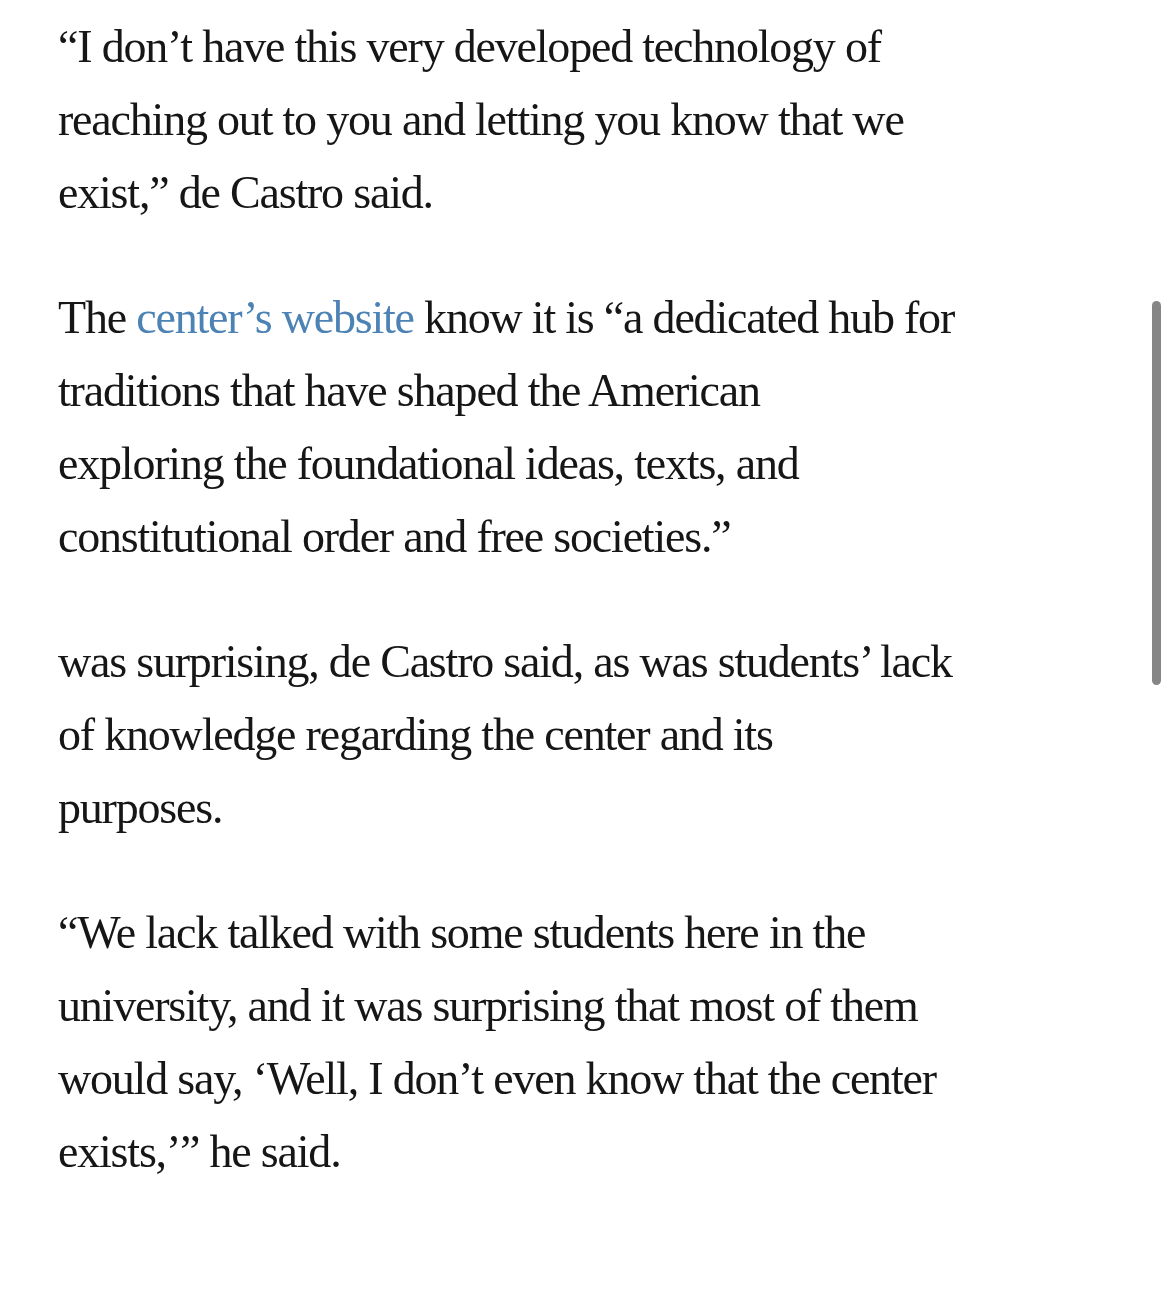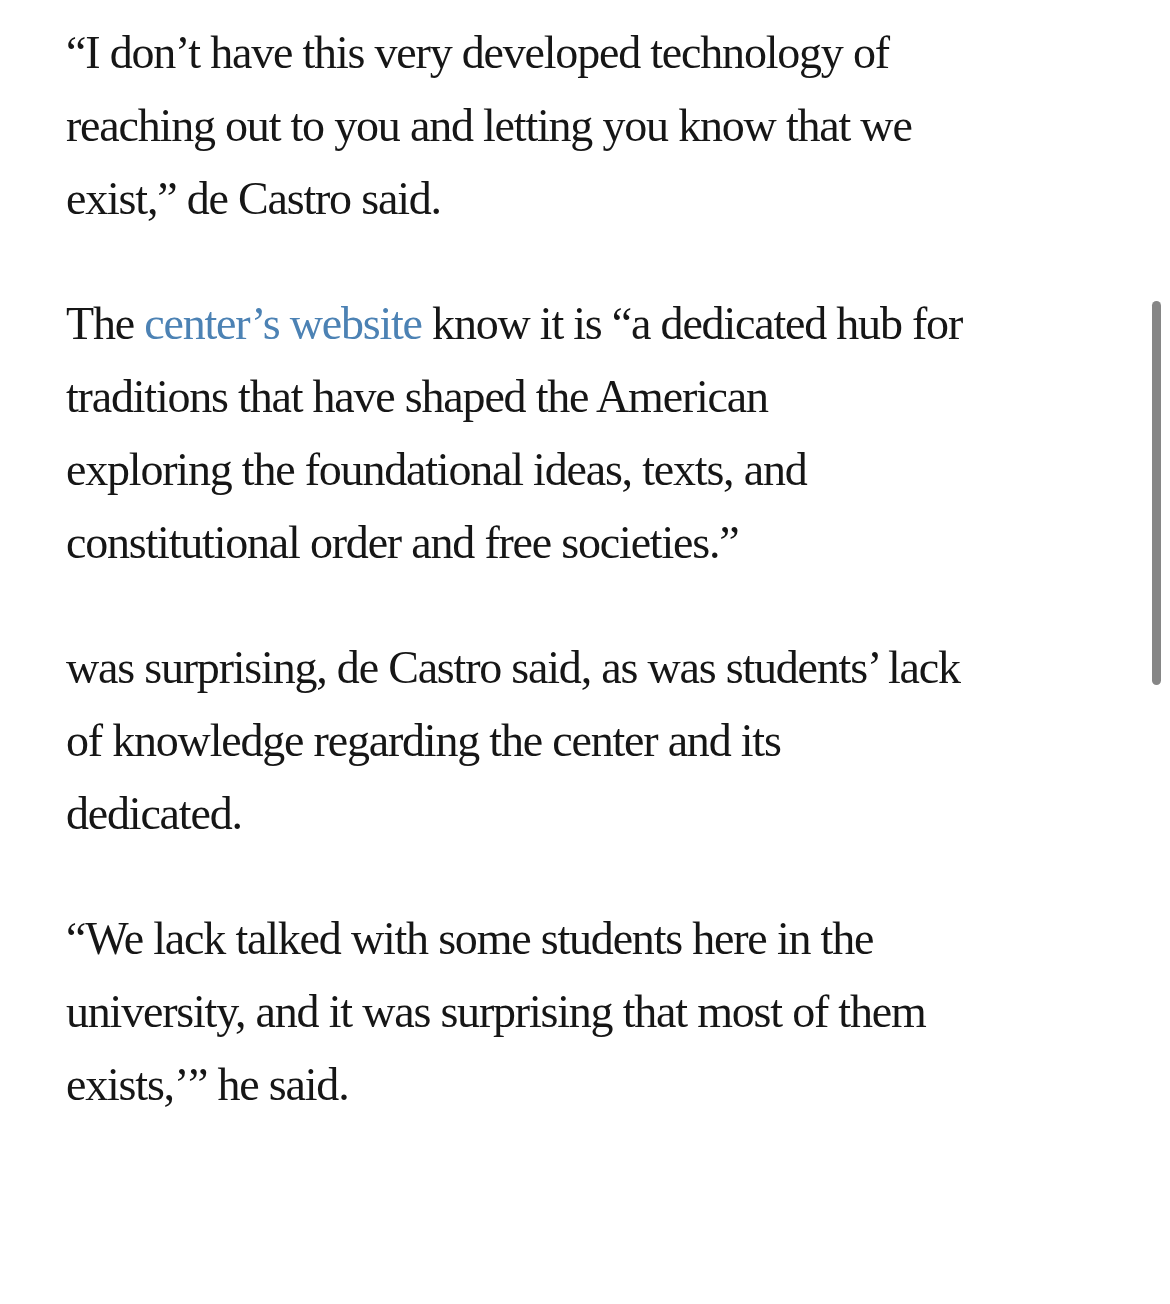--- a/index.html
+++ b/index.html
@@ -15,25 +15,24 @@
   }
   body {
     position: relative;
     width: 1170px;
     height: 1304px;
     background: var(--bg);
     overflow: hidden;
     font-family: "Liberation Serif", "DejaVu Serif", serif;
   }
   .article {
-    padding: 16px 58px 0 58px;
+    padding: 10px 58px 0 58px;
     color: var(--text);
     font-size: 46px;
     letter-spacing: -1.2px;
-    margin-left: 8px;
   }
   .article p {
     margin: 0 0 52px 0;
     padding: 0;
   }
   .line {
     display: block;
     line-height: 73px;
     white-space: nowrap;
   }
@@ -64,22 +63,23 @@
     </p>
     <p>
       <span class="line"><span>The </span><a class="inline-link">center’s website</a><span> know it is “a dedicated hub for</span></span>
       <span class="line"><span>traditions that have shaped the American</span></span>
       <span class="line"><span>exploring the foundational ideas, texts, and</span></span>
       <span class="line"><span>constitutional order and free societies.”</span></span>
     </p>
     <p>
       <span class="line"><span>was surprising, de Castro said, as was students’ lack</span></span>
       <span class="line"><span>of knowledge regarding the center and its</span></span>
-      <span class="line"><span>dedicated.</span></span>
+      <span class="line"><span>purposes.</span></span>
     </p>
     <p>
       <span class="line"><span>“We lack talked with some students here in the</span></span>
       <span class="line"><span>university, and it was surprising that most of them</span></span>
+      <span class="line"><span>would say, ‘Well, I don’t even know that the center</span></span>
       <span class="line"><span>exists,’” he said.</span></span>
     </p>
   </main>
 
 <div class="scrollbar-thumb"></div>
 
 </body></html>

